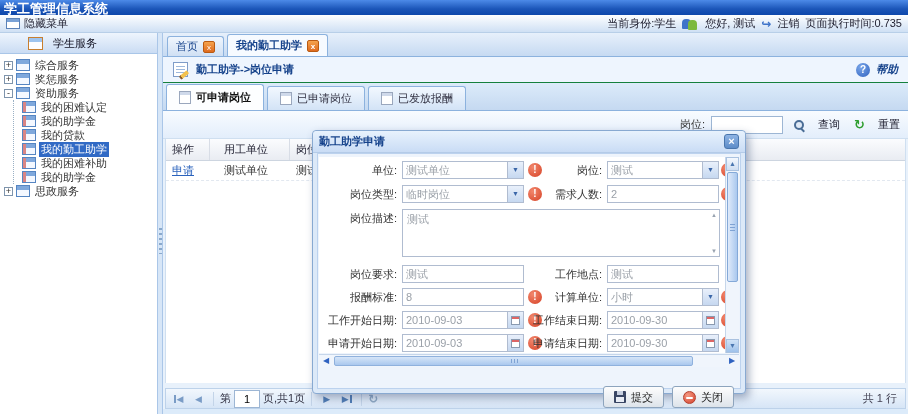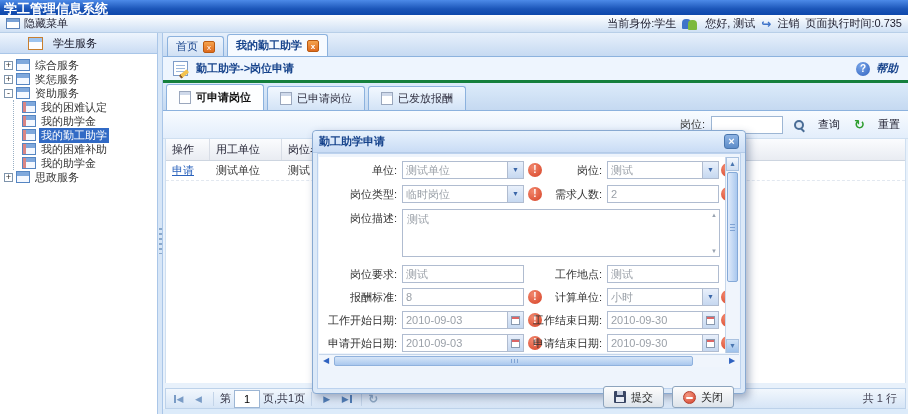--- a/index.html
+++ b/index.html
@@ -40,21 +40,21 @@
   .main{position:absolute;left:163px;top:33px;right:0;bottom:0;background:#e8f1fb;}
   .mtabbar{position:absolute;left:0;top:0;right:0;height:24px;box-sizing:border-box;
            background:linear-gradient(#e7f0fb,#c6daf2);border-bottom:1px solid #8cb2de;
            display:flex;align-items:flex-end;padding-left:4px;gap:3px;}
   .mtab{height:20px;box-sizing:border-box;border:1px solid #8cb2de;border-bottom:none;border-radius:3px 3px 0 0;
         padding:0 8px;display:flex;align-items:center;gap:5px;background:linear-gradient(#f0f6fd,#d0e0f4);color:#15428b;}
   .mtab.active{height:22px;background:#f6faff;font-weight:bold;}
   .tabx{width:12px;height:12px;border-radius:2px;background:linear-gradient(#f5a34d,#df6a1e);border:1px solid #b95a12;
         color:#fff;font-size:8px;line-height:11px;text-align:center;box-sizing:border-box;}
   .crumbrow{position:absolute;left:0;top:24px;right:0;height:26px;box-sizing:border-box;background:#eef5fe;
-            border-bottom:3px solid #15803d;display:flex;align-items:center;padding:0 10px;gap:8px;}
+            border-bottom:1px solid #15803d;display:flex;align-items:center;padding:0 10px;gap:8px;}
   .crumb{font-weight:bold;color:#15428b;}
   .note-icon{position:relative;width:15px;height:15px;background:#fff;border:1px solid #7e9cc8;box-sizing:border-box;}
   .note-icon::before{content:"";position:absolute;left:2px;top:3px;right:2px;height:7px;
                      background:repeating-linear-gradient(#9db8dc 0 1px,transparent 1px 3px);}
   .note-icon::after{content:"";position:absolute;right:-2px;bottom:-1px;width:10px;height:4px;border-radius:1px;
                     background:linear-gradient(90deg,#8a5a2b 0 2px,#f3c24f 2px);transform:rotate(-40deg);}
   .helprow{margin-left:auto;display:flex;align-items:center;gap:6px;}
   .helpico{width:14px;height:14px;border-radius:50%;background:radial-gradient(circle at 35% 30%,#7aa6e8,#2f62c0);
            color:#fff;font-size:10px;font-weight:bold;text-align:center;line-height:14px;}
   .helptxt{font-weight:bold;color:#15428b;font-style:italic;}
@@ -75,21 +75,21 @@
   .mag::before{content:"";position:absolute;left:1px;top:1px;width:6px;height:6px;border:2px solid #4a6d96;border-radius:50%;background:#dfe9f6;}
   .mag::after{content:"";position:absolute;right:0;bottom:0;width:5px;height:2px;background:#4a6d96;transform:rotate(45deg);}
   .resetico{color:#2f9e2f;font-weight:bold;font-size:13px;line-height:12px;}
   
   .grid{position:absolute;left:2px;right:2px;top:106px;bottom:31px;background:#fff;
         border-left:1px solid #cfdff0;border-right:1px solid #cfdff0;}
   .ghead{display:flex;height:21px;background:linear-gradient(#fbfcfe,#e9ecf2);border-bottom:1px solid #cdd5e0;align-items:center;}
   .gcell{box-sizing:border-box;padding-left:6px;border-right:1px solid #d8dde6;height:21px;line-height:21px;color:#223;}
   .grow{display:flex;height:19px;align-items:center;border-bottom:1px dashed #e2e8f0;}
   .gcellr{box-sizing:border-box;padding-left:6px;height:19px;line-height:19px;color:#333;}
-  .c1{width:44px;}.c2{width:72px;}.c3{width:100px;}
+  .c1{width:44px;}.c2{width:72px;margin-left:8px;}.c3{width:100px;}
   .link{color:#2a62bc;text-decoration:underline;cursor:pointer;}
   
   .pagebar{position:absolute;left:2px;right:2px;bottom:5px;height:21px;box-sizing:border-box;
            background:linear-gradient(#f2f7fd,#d6e5f6);border:1px solid #bdd2ea;
            display:flex;align-items:center;padding:0 4px;gap:3px;color:#334;}
   .nav{display:flex;align-items:center;justify-content:center;width:17px;height:16px;font-size:9px;color:#7a9cc6;gap:1px;}
   .nav.en{color:#4f7cb4;}
   .navbar{width:2px;height:8px;background:currentColor;display:inline-block;}
   .vsep{width:1px;height:14px;background:#c3d4e8;margin:0 3px;}
   .pginput{width:20px;height:14px;border:1px solid #9db6d4;text-align:center;font-size:11px;}
@@ -186,20 +186,24 @@
       </div>
       <div class="kids">
         <div class="tree-row">
           <span class="grid-ic leaf"></span>
           <span class="tree-label">我的困难认定</span>
         </div>
         <div class="tree-row">
           <span class="grid-ic leaf"></span>
           <span class="tree-label">我的助学金</span>
         </div>
+        <div class="tree-row">
+          <span class="grid-ic leaf"></span>
+          <span class="tree-label">我的贷款</span>
+        </div>
         <div class="tree-row selected">
           <span class="grid-ic leaf"></span>
           <span class="tree-label">我的勤工助学</span>
         </div>
         <div class="tree-row">
           <span class="grid-ic leaf"></span>
           <span class="tree-label">我的困难补助</span>
         </div>
         <div class="tree-row">
           <span class="grid-ic leaf"></span>

